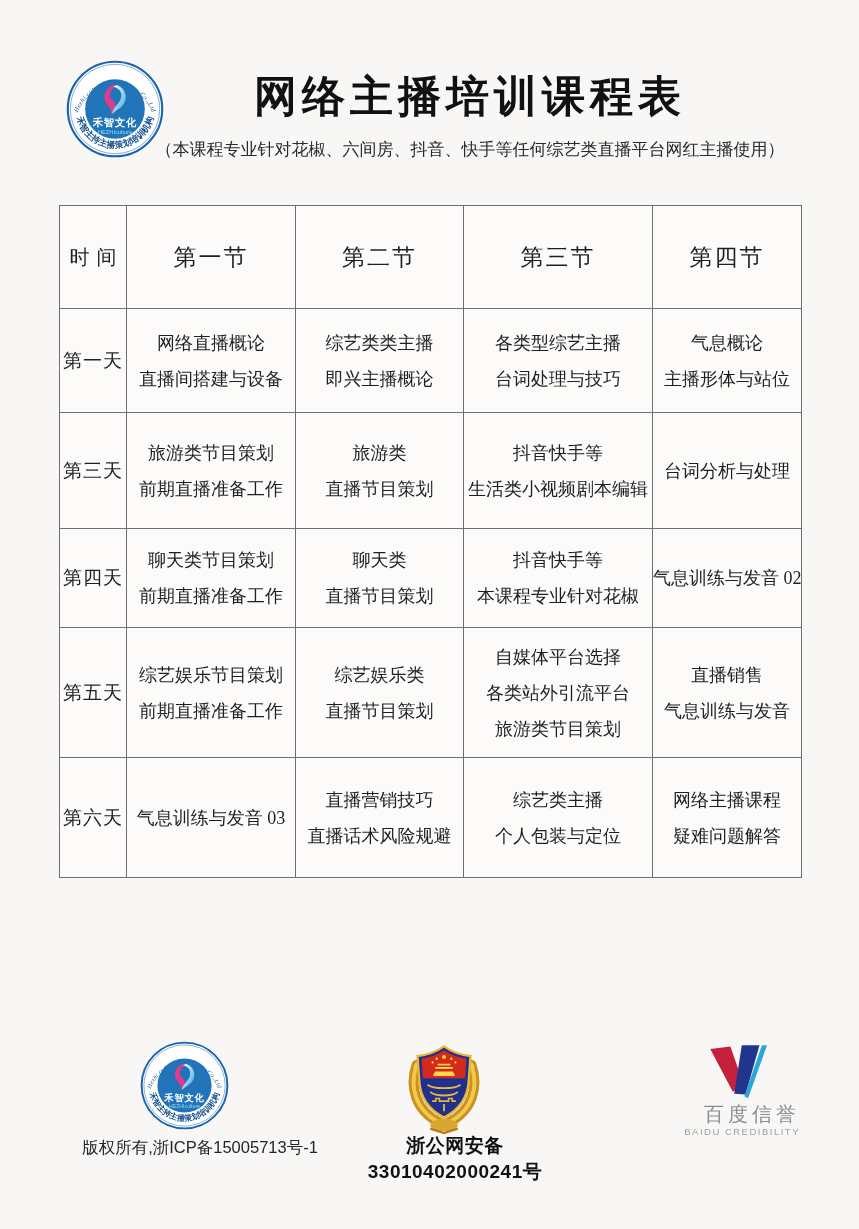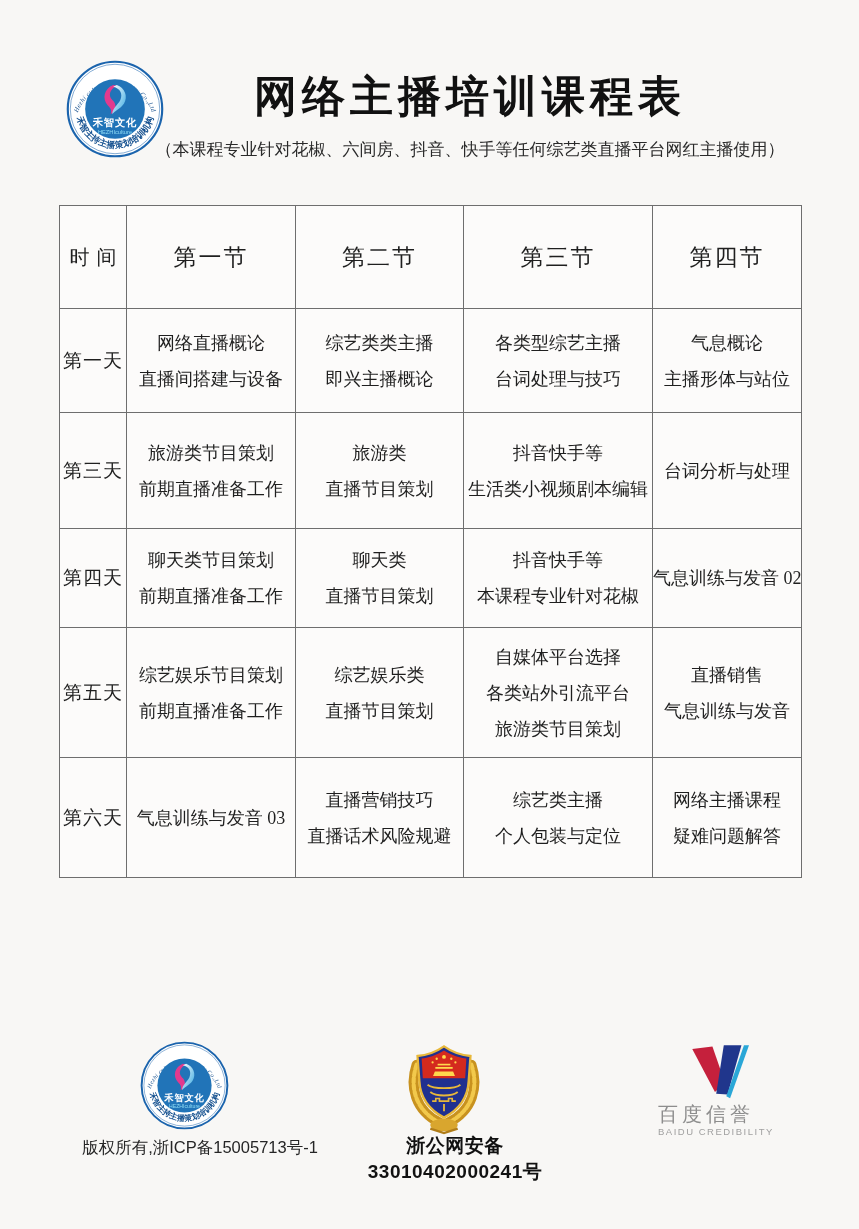--- a/index.html
+++ b/index.html
@@ -38,21 +38,21 @@
   th.h-time { font-size:20px; font-weight:normal; letter-spacing:7px; text-indent:7px; }
   th.h-period { font-size:23px; font-weight:normal; letter-spacing:2px; }
   td.day { font-size:19px; letter-spacing:1px; }
   td.cell { font-size:18px; }
   td.cell .cell-line { line-height:36px; white-space:nowrap; }
 
   
   .badge-wrap { position:absolute; left:402px; top:1040px; width:84px; height:95px; }
   .badge-wrap svg { width:100%; height:100%; display:block; }
 
-  .baidu-wrap { position:absolute; left:658px; top:1044px; width:124px; text-align:left;
+  .baidu-wrap { position:absolute; left:676px; top:1044px; width:124px; text-align:right;
                 font-family:"Liberation Sans","DejaVu Sans",sans-serif; }
   .baidu-wrap svg { width:70px; height:58px; display:block; margin:0 auto; }
   .baidu-cn { font-size:20px; color:#8d8d8d; letter-spacing:4px; line-height:23px; margin-top:1px; }
   .baidu-en { font-size:9.5px; color:#a0a0a0; letter-spacing:1.5px; line-height:11px; }
   .baidu-cert { font-size:19px; color:#333; font-weight:bold; letter-spacing:2px; margin-top:6px;
                 font-family:"Liberation Sans",sans-serif; }
 
   .copyright {
     position:absolute; left:58px; top:1137px; width:284px; text-align:center;
     font-family:"Liberation Sans","DejaVu Sans",sans-serif;

